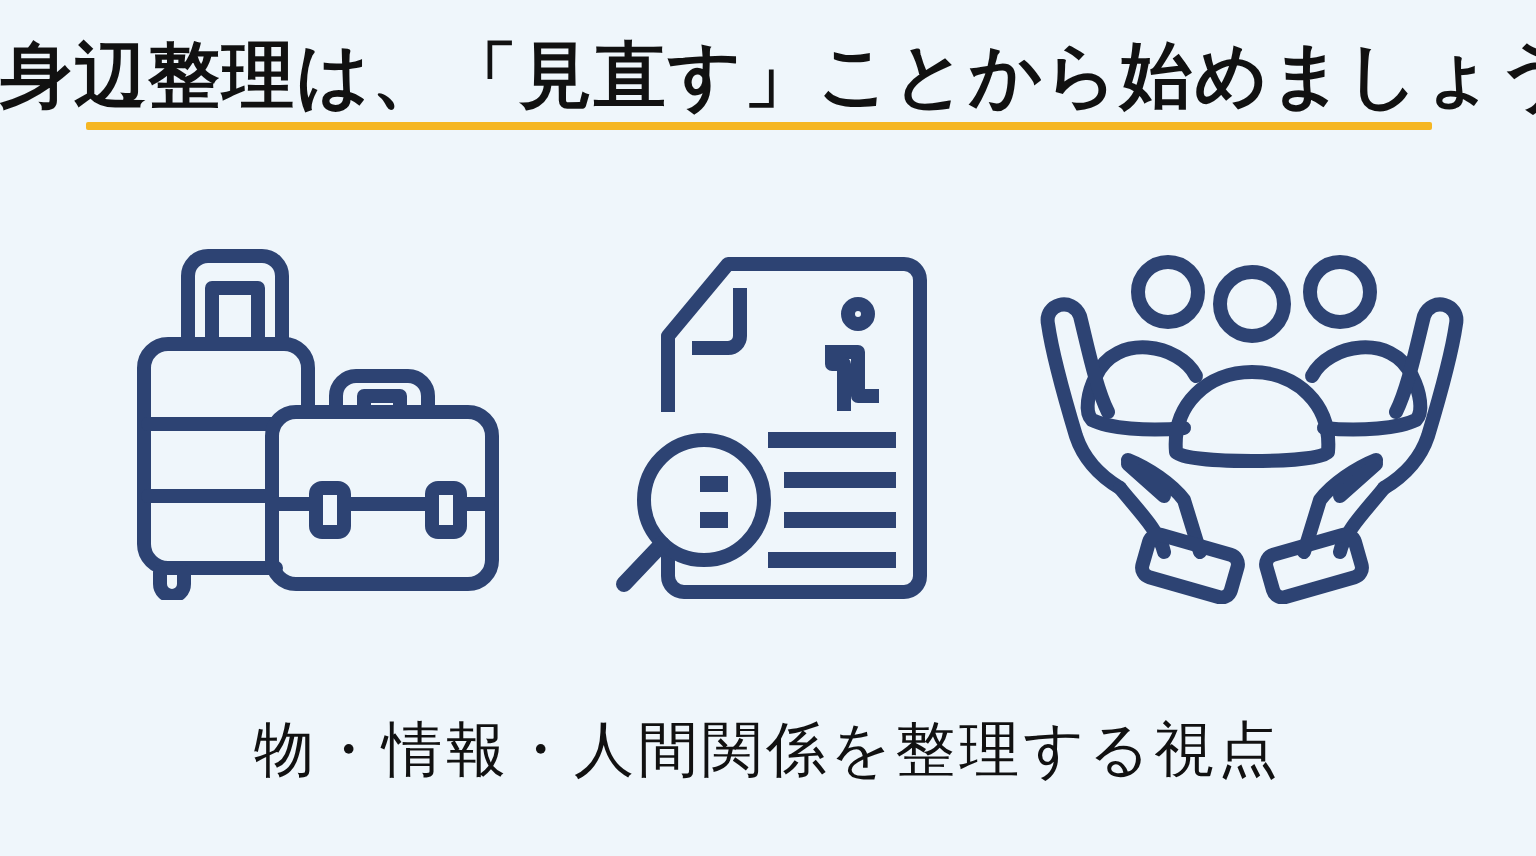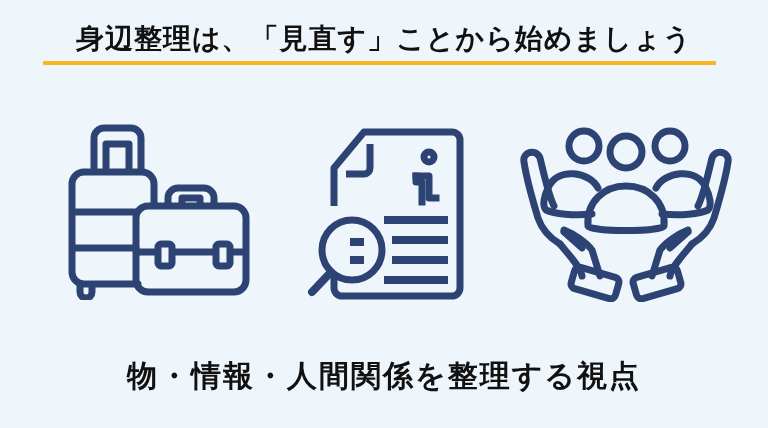--- a/index.html
+++ b/index.html
@@ -14,21 +14,21 @@
       overflow: hidden;
       font-family: "DejaVu Sans", "Liberation Sans", sans-serif;
       color: #111111;
     }
     .title {
       position: absolute;
       left: 0;
       top: 20px;
       width: 768px;
       text-align: center;
-      font-size: 28px;
+      font-size: 36px;
       font-weight: bold;
       letter-spacing: 1px;
       line-height: 38px;
       white-space: nowrap;
     }
     .underline {
       position: absolute;
       left: 43px;
       top: 61px;
       width: 673px;
@@ -47,21 +47,21 @@
     .icon-luggage { left: 66px; top: 124px; width: 186px; height: 176px; }
     .icon-doc { left: 304px; top: 124px; width: 160px; height: 180px; }
     .icon-people { left: 520px; top: 126px; width: 212px; height: 176px; }
     .subtitle {
       position: absolute;
       left: 0;
       top: 356px;
       width: 768px;
       text-align: center;
       font-size: 30px;
-      font-weight: bold;
+      font-weight: normal;
       letter-spacing: 2px;
       line-height: 40px;
       white-space: nowrap;
     }
   </style>
 </head>
 <body>
 
 <div class="title">身辺整理は、「見直す」ことから始めましょう</div>
 <div class="underline"></div>

